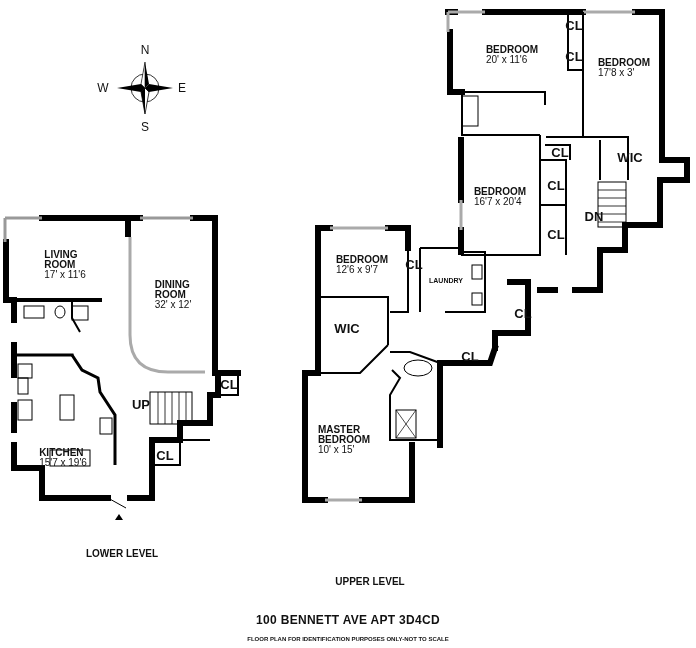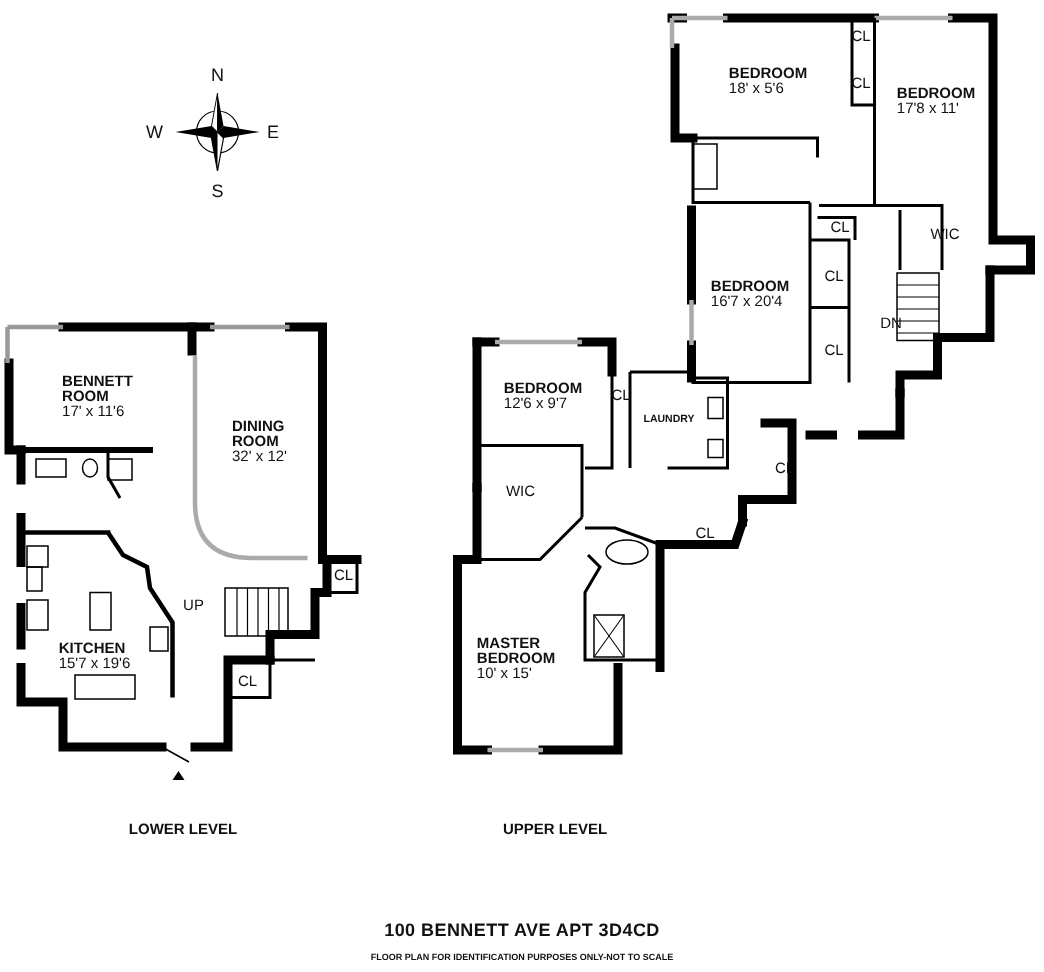--- a/index.html
+++ b/index.html
@@ -1,20 +1,20 @@
 <!DOCTYPE html>
 <html><head>
 <meta charset="utf-8">
 <style>
   html, body { margin:0; padding:0; background:#ffffff; }
   body { width:696px; height:648px; position:relative; overflow:hidden; font-family:"Liberation Sans", sans-serif; color:#111; }
   svg.plan { position:absolute; left:0; top:0; }
   .lbl { position:absolute; text-align:left; font-weight:bold; font-size:10px; line-height:10px; white-space:nowrap; transform:translateX(-50%); }
   .lbl .dim { font-weight:normal; display:block; }
-  .small { position:absolute; font-size:10px; font-weight:normal; transform:translate(-50%,-50%); white-space:nowrap; }
+  .small { position:absolute; font-size:13px; font-weight:bold; transform:translate(-50%,-50%); white-space:nowrap; }
   .level { position:absolute; font-weight:bold; font-size:10px; transform:translateX(-50%); }
   .title { position:absolute; left:348px; top:613px; transform:translateX(-50%); font-weight:bold; font-size:12px; letter-spacing:0.3px; white-space:nowrap; }
   .subtitle { position:absolute; left:348px; top:636px; transform:translateX(-50%); font-weight:bold; font-size:6px; white-space:nowrap; }
   .compass-letter { position:absolute; font-size:12px; transform:translate(-50%,-50%); }
 </style>
 </head>
 <body>
 
 <svg class="plan" width="696" height="648">
   <g fill="none" stroke="#000" stroke-width="6" stroke-linecap="square">
@@ -154,45 +154,45 @@
     <polygon points="0,26 -4,4 0,0" fill="#000"></polygon>
   </g>
 </svg>
 
 <div class="compass-letter" style="left:145px;top:50px">N</div>
 <div class="compass-letter" style="left:145px;top:127px">S</div>
 <div class="compass-letter" style="left:103px;top:88px">W</div>
 <div class="compass-letter" style="left:182px;top:88px">E</div>
 
 <div class="lbl" style="left:65px;top:250px">
-  <span style="display:block">BENNETT</span>
+  <span style="display:block">LIVING</span>
   <span style="display:block">ROOM</span>
   <span class="dim">17' x 11'6</span>
 </div>
 <div class="lbl" style="left:173px;top:280px">
   <span style="display:block">DINING</span>
   <span style="display:block">ROOM</span>
   <span class="dim">32' x 12'</span>
 </div>
-<div class="lbl" style="left:63px;top:428px">
+<div class="lbl" style="left:63px;top:448px">
   <span style="display:block">KITCHEN</span>
   <span class="dim">15'7 x 19'6</span>
 </div>
 <div class="small" style="left:229px;top:384px">CL</div>
 <div class="small" style="left:165px;top:455px">CL</div>
-<div class="small" style="left:129px;top:404px">UP</div>
+<div class="small" style="left:141px;top:404px">UP</div>
 <div class="level" style="left:122px;top:548px">LOWER LEVEL</div>
 
 <div class="lbl" style="left:512px;top:45px">
   <span style="display:block">BEDROOM</span>
-  <span class="dim">18' x 5'6</span>
+  <span class="dim">20' x 11'6</span>
 </div>
 <div class="lbl" style="left:624px;top:58px">
   <span style="display:block">BEDROOM</span>
-  <span class="dim">17'8 x 11'</span>
+  <span class="dim">17'8 x 3'</span>
 </div>
 <div class="lbl" style="left:500px;top:187px">
   <span style="display:block">BEDROOM</span>
   <span class="dim">16'7 x 20'4</span>
 </div>
 <div class="lbl" style="left:362px;top:255px">
   <span style="display:block">BEDROOM</span>
   <span class="dim">12'6 x 9'7</span>
 </div>
 <div class="lbl" style="left:344px;top:425px">
@@ -207,16 +207,16 @@
 
 <div class="small" style="left:574px;top:25px">CL</div>
 <div class="small" style="left:574px;top:56px">CL</div>
 <div class="small" style="left:560px;top:152px">CL</div>
 <div class="small" style="left:556px;top:185px">CL</div>
 <div class="small" style="left:556px;top:234px">CL</div>
 <div class="small" style="left:414px;top:264px">CL</div>
 <div class="small" style="left:523px;top:313px">CL</div>
 <div class="small" style="left:470px;top:356px">CL</div>
 
-<div class="level" style="left:370px;top:548px">UPPER LEVEL</div>
+<div class="level" style="left:370px;top:576px">UPPER LEVEL</div>
 
 <div class="title">100 BENNETT AVE APT 3D4CD</div>
 <div class="subtitle">FLOOR PLAN FOR IDENTIFICATION PURPOSES ONLY-NOT TO SCALE</div>
 
 </body></html>

